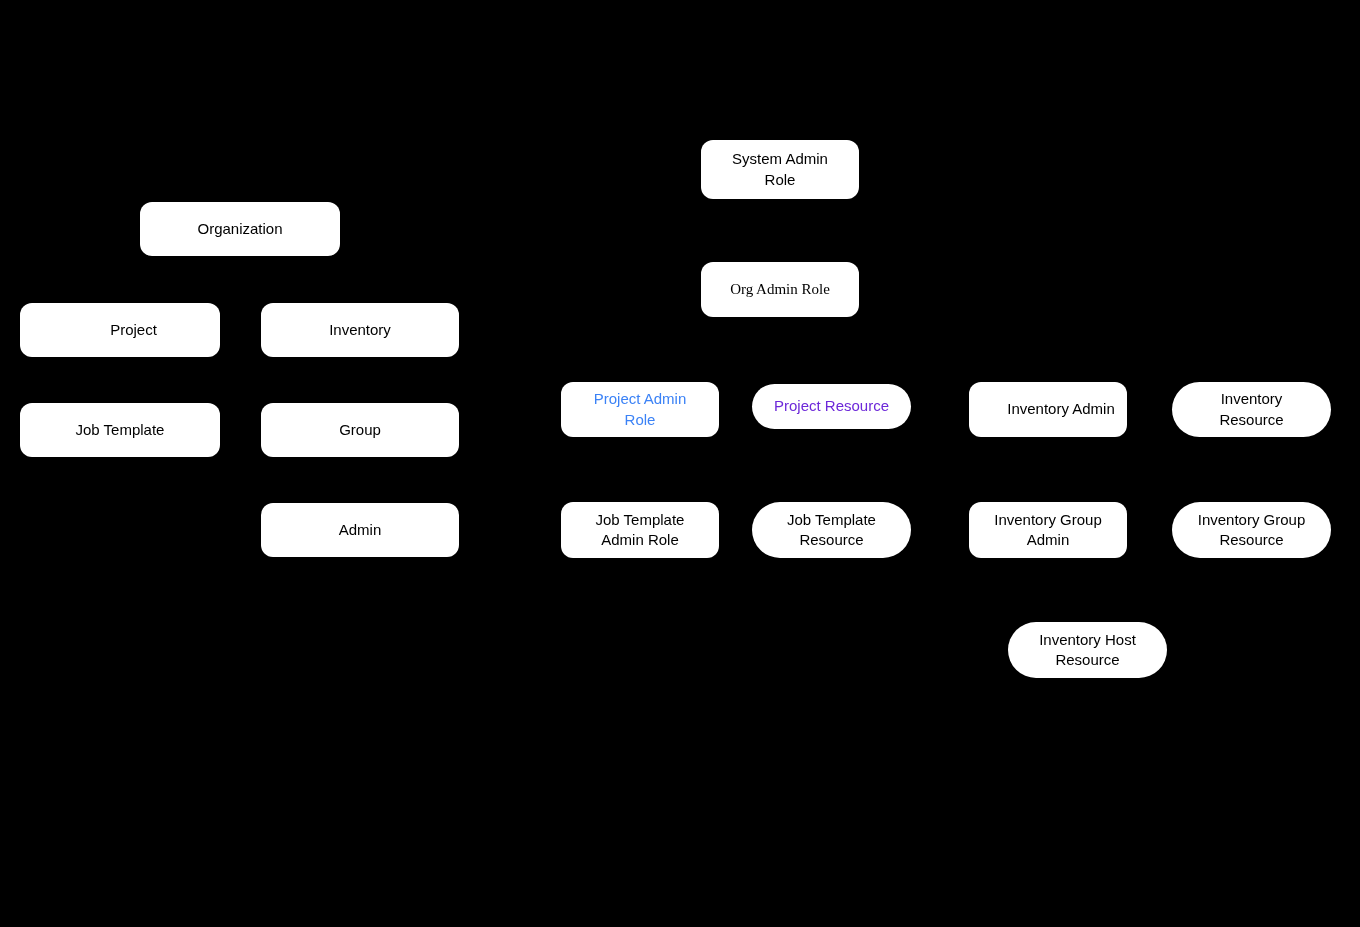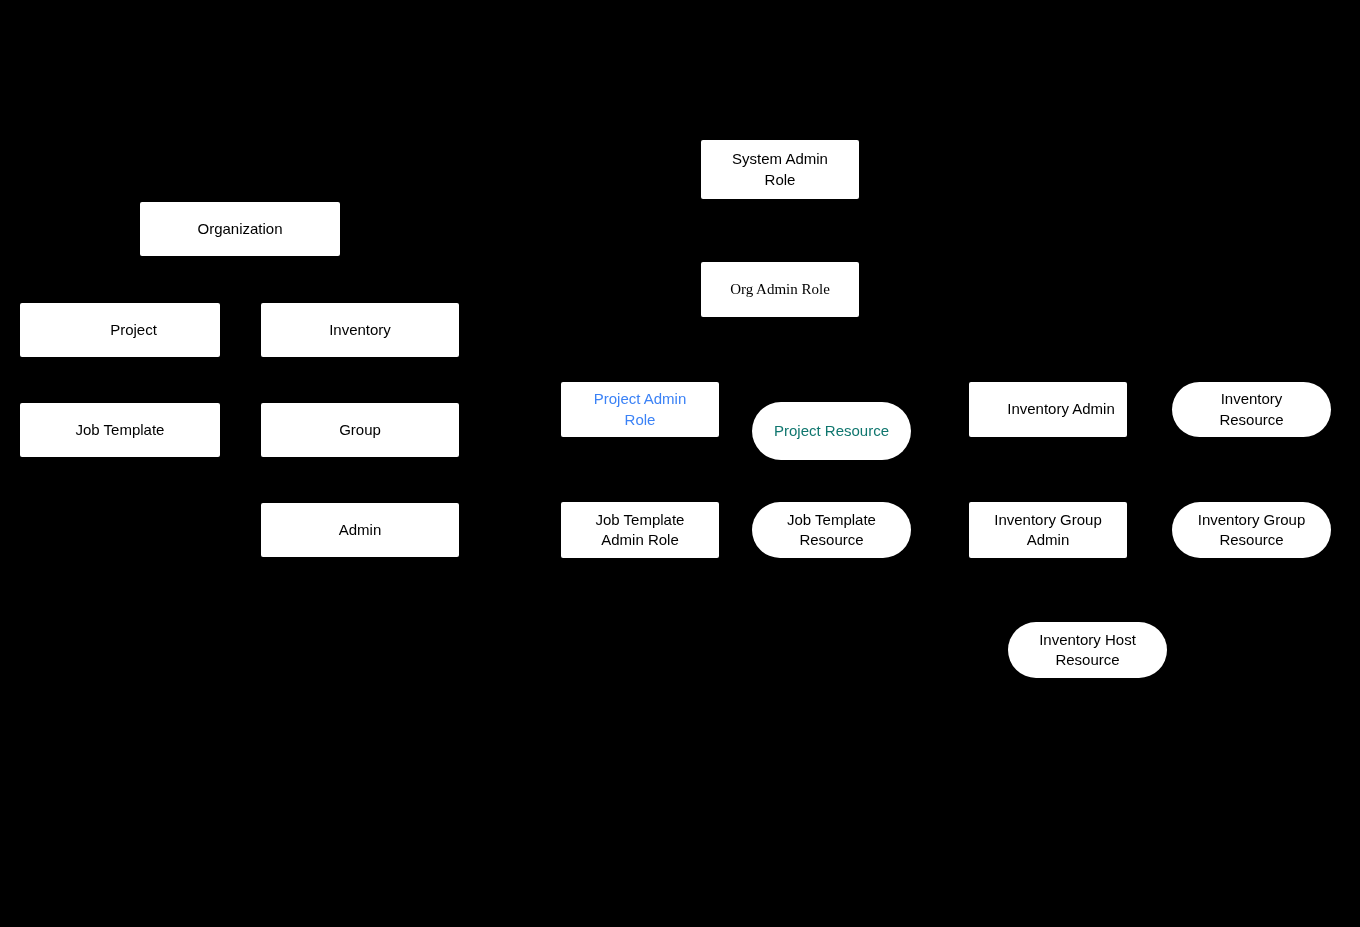--- a/index.html
+++ b/index.html
@@ -23,40 +23,40 @@
     align-items: center;
     justify-content: center;
     text-align: center;
     font-size: 15px;
     line-height: 1.35;
     box-sizing: border-box;
     padding: 2px 6px;
     white-space: pre-line;
   }
   .rect {
-    border-radius: 2px;
+    border-radius: 12px;
     text-align: center;
   }
   .pill {
     border-radius: 999px;
   }
 </style>
 </head>
 <body>
 
 <div id="canvas" style="background: rgb(0, 0, 0);">
     <div class="node rect" style="left: 701px; top: 140px; width: 158px; height: 59px; background: rgb(255, 255, 255); color: rgb(0, 0, 0);">System Admin
 Role</div>
     <div class="node rect" style="left: 140px; top: 202px; width: 200px; height: 54px; background: rgb(255, 255, 255); color: #000000;">Organization</div>
     <div class="node rect" style="left: 701px; top: 262px; width: 158px; height: 55px; background: rgb(255, 255, 255); color: rgb(0, 0, 0); font-family: Liberation Serif, serif;">Org Admin Role</div>
     <div class="node rect" style="left: 20px; top: 303px; width: 200px; height: 54px; background: rgb(255, 255, 255); color: rgb(0, 0, 0); padding-left: 33px;">Project</div>
     <div class="node rect" style="left: 261px; top: 303px; width: 198px; height: 54px; background: rgb(255, 255, 255); color: rgb(0, 0, 0);">Inventory</div>
     <div class="node rect" style="left: 561px; top: 382px; width: 158px; height: 55px; background: rgb(255, 255, 255); color: #3b82f6;">Project Admin
 Role</div>
-    <div class="node pill" style="left: 752px; top: 402px; width: 159px; height: 58px; background: rgb(255, 255, 255); color: #0f766e;">Project Resource</div>
+    <div class="node pill" style="left: 752px; top: 384px; width: 159px; height: 45px; background: rgb(255, 255, 255); color: #6d28d9;">Project Resource</div>
     <div class="node rect" style="left: 969px; top: 382px; width: 158px; height: 55px; background: rgb(255, 255, 255); color: rgb(0, 0, 0); padding-left: 32px;">Inventory Admin</div>
     <div class="node pill" style="left: 1172px; top: 382px; width: 159px; height: 55px; background: rgb(255, 255, 255); color: rgb(0, 0, 0);">Inventory
 Resource</div>
     <div class="node rect" style="left: 20px; top: 403px; width: 200px; height: 54px; background: rgb(255, 255, 255); color: rgb(0, 0, 0);">Job Template</div>
     <div class="node rect" style="left: 261px; top: 403px; width: 198px; height: 54px; background: rgb(255, 255, 255); color: rgb(0, 0, 0);">Group</div>
     <div class="node rect" style="left: 261px; top: 503px; width: 198px; height: 54px; background: rgb(255, 255, 255); color: rgb(0, 0, 0);">Admin</div>
     <div class="node rect" style="left: 561px; top: 502px; width: 158px; height: 56px; background: rgb(255, 255, 255); color: rgb(0, 0, 0);">Job Template
 Admin Role</div>
     <div class="node pill" style="left: 752px; top: 502px; width: 159px; height: 56px; background: rgb(255, 255, 255); color: rgb(0, 0, 0);">Job Template
 Resource</div>

